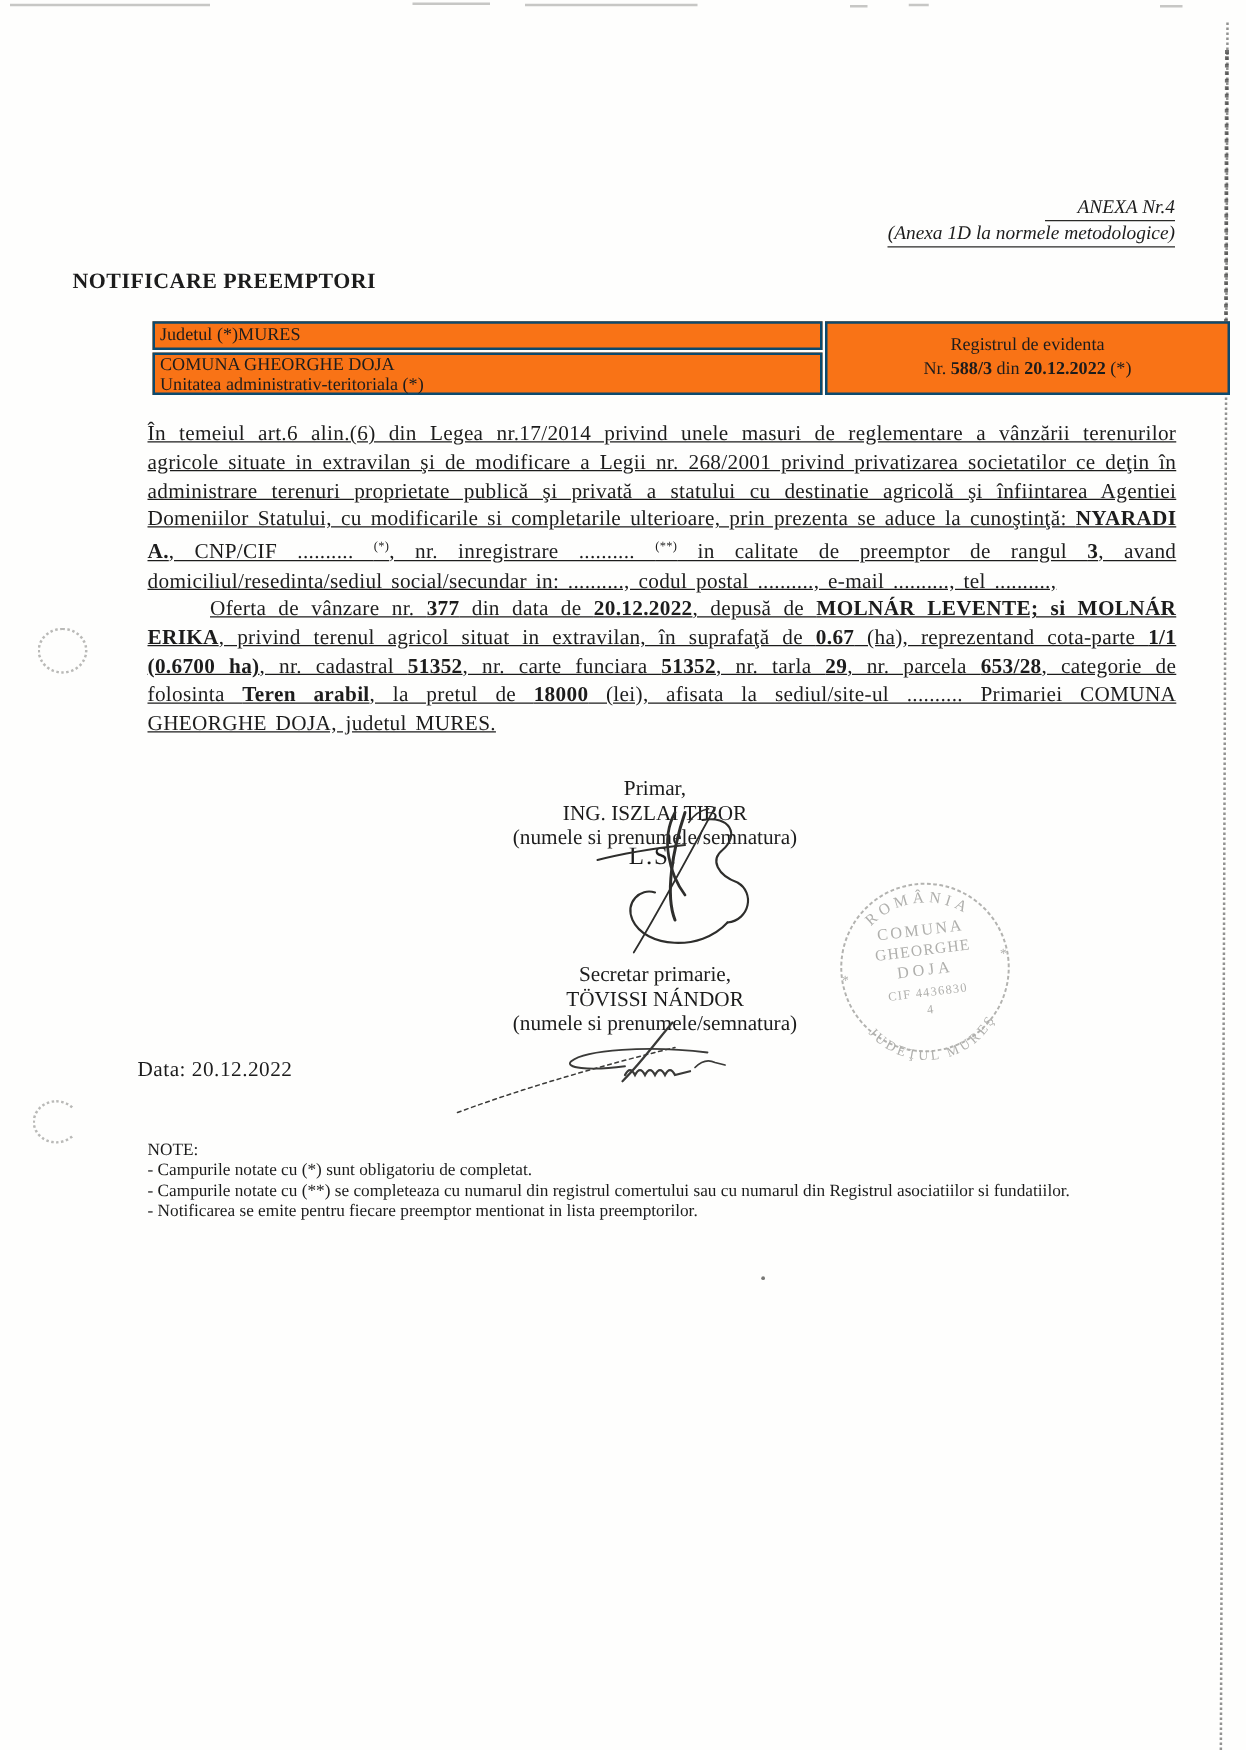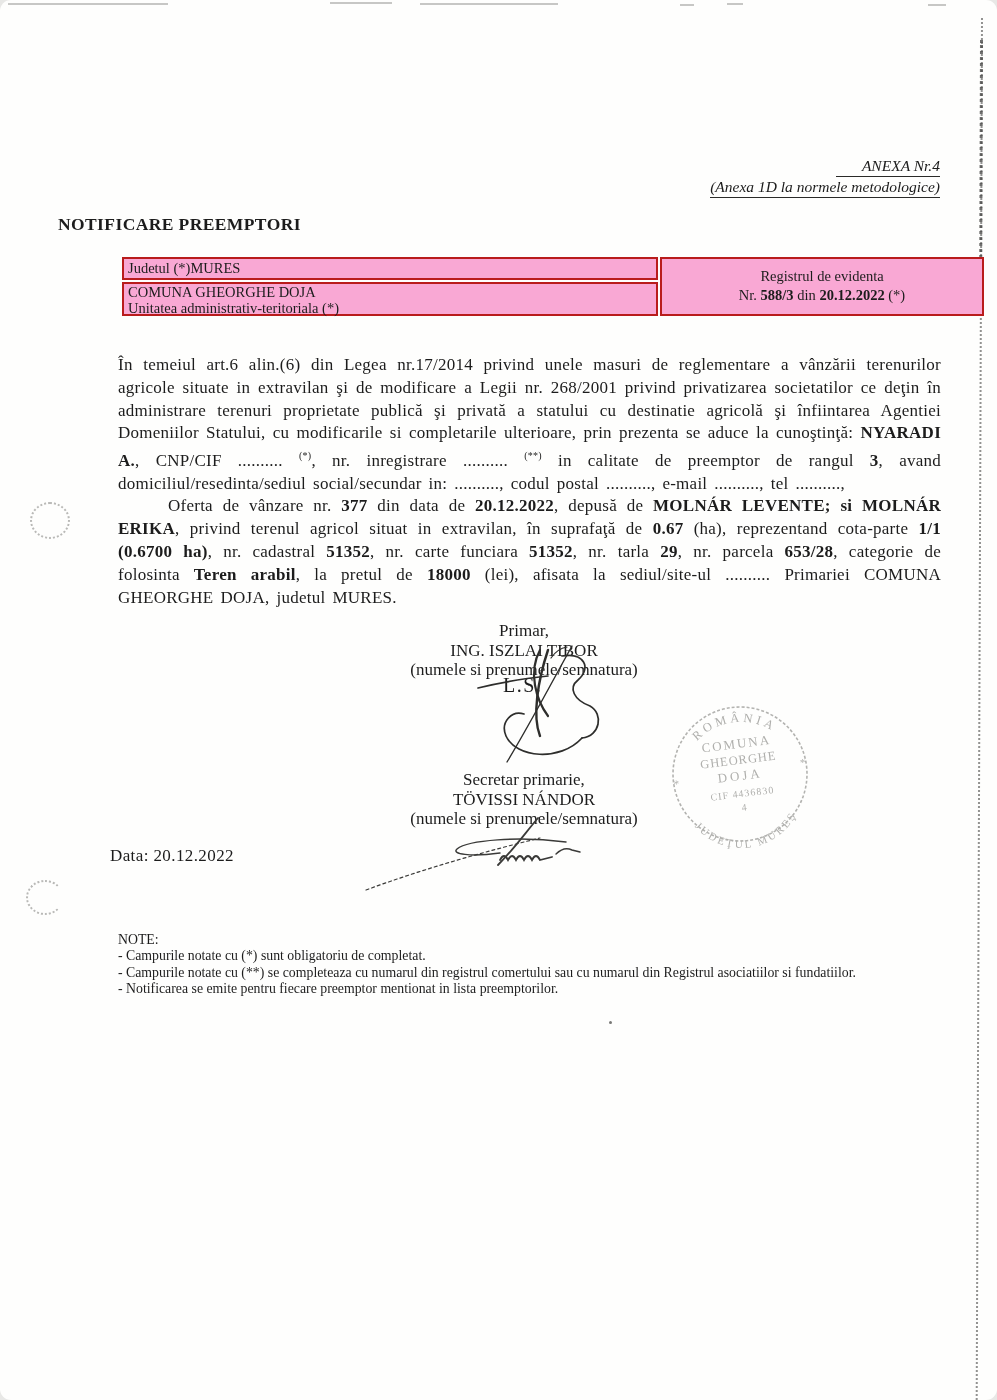--- a/index.html
+++ b/index.html
@@ -1,19 +1,19 @@
 <!DOCTYPE html>
 <html><head>
 <meta charset="utf-8">
 <style>
   html,body{margin:0;padding:0;background:#e8e8e6;}
   .page{
     position:relative;width:997px;height:1400px;margin:0 auto;
     background:#fefefd;overflow:hidden;
-    font-family:"Liberation Serif",serif;color:#1c1c1c;border-radius:11px;
+    font-family:"Liberation Serif",serif;color:#1c1c1c;
   }
   
   .speck{position:absolute;background:#b9b9b7;height:2px;opacity:.8;}
   .scan-line{
     position:absolute;left:981px;top:18px;height:1382px;width:0;
     border-left:2px dotted #6e6e6c;transform:rotate(.22deg);transform-origin:top;opacity:.75;
   }
   .scan-line-dense{
     position:absolute;left:980px;top:40px;height:260px;width:0;
     border-left:3px dotted #4c4c4a;transform:rotate(.2deg);transform-origin:top;opacity:.8;
@@ -26,45 +26,45 @@
   .anexa{position:absolute;right:57px;top:156px;text-align:right;font-style:italic;font-size:15.5px;line-height:20px;}
   .anexa .u{border-bottom:1.5px solid #2a2a28;display:inline-block;}
   .anexa .u1{padding-left:26px;}
   .doc-title{
     position:absolute;left:58px;top:214px;width:939px;text-align:left;
     font-weight:bold;font-size:17.5px;letter-spacing:.4px;
   }
   
   .reg{position:absolute;left:122px;top:257px;width:820px;height:59px;}
   .reg *{box-sizing:border-box;}
-  .reg .bx{position:absolute;border:2px solid #b91c1c;background:#f9a8d4;font-size:14.5px;}
+  .reg .bx{position:absolute;border:2px solid #0c4a6e;background:#f97316;font-size:14.5px;}
   .reg-judet{left:0;top:0;width:536px;height:23px;padding:1px 4px;}
   .reg-uat{left:0;top:25px;width:536px;height:34px;padding:0 4px;line-height:16px;}
   .reg-evid{left:538px;top:0;width:324px;height:59px;text-align:center;font-size:15px;line-height:18.5px;padding-top:8px;}
   
-  .bodytext{position:absolute;left:118px;top:354px;width:823px;}
+  .bodytext{position:absolute;left:118px;top:336px;width:823px;text-decoration:underline;}
   .bodytext p{
     margin:0;text-align:justify;font-size:17px;line-height:22.8px;
     word-spacing:2.5px;letter-spacing:.25px;
   }
   .p2{text-indent:50px;}
   .seg-b{font-weight:bold;}
   .seg-sup{font-size:10px;vertical-align:super;}
   
   .sigblock{position:absolute;width:404px;text-align:center;font-size:17px;line-height:19.5px;}
   .primar{left:322px;top:621px;}
   .secretar{left:322px;top:770px;}
   .ls{position:absolute;left:503px;top:674px;font-size:20px;letter-spacing:1.5px;}
   .sig-svg{position:absolute;}
   .sig1{left:455px;top:628px;width:190px;height:145px;}
   .sig2{left:318px;top:812px;width:305px;height:95px;}
   .stamp{position:absolute;left:660px;top:694px;width:160px;height:160px;transform:rotate(-7deg);opacity:.85;}
   
   .dateline{position:absolute;left:110px;top:846px;font-size:17px;letter-spacing:.4px;}
-  .notes{position:absolute;left:108px;top:932px;width:805px;font-size:13.8px;line-height:16.4px;}
+  .notes{position:absolute;left:108px;top:912px;width:805px;font-size:13.8px;line-height:16.4px;}
   .notes .nt{margin-left:10px;}
   .notes p{margin:0;text-indent:10px;text-align:left;}
 </style>
 </head>
 <body>
 
 <div class="page">
 
   <div class="speck" style="left:8px;top:3px;width:160px;"></div>
   <div class="speck" style="left:330px;top:2px;width:62px;"></div>

